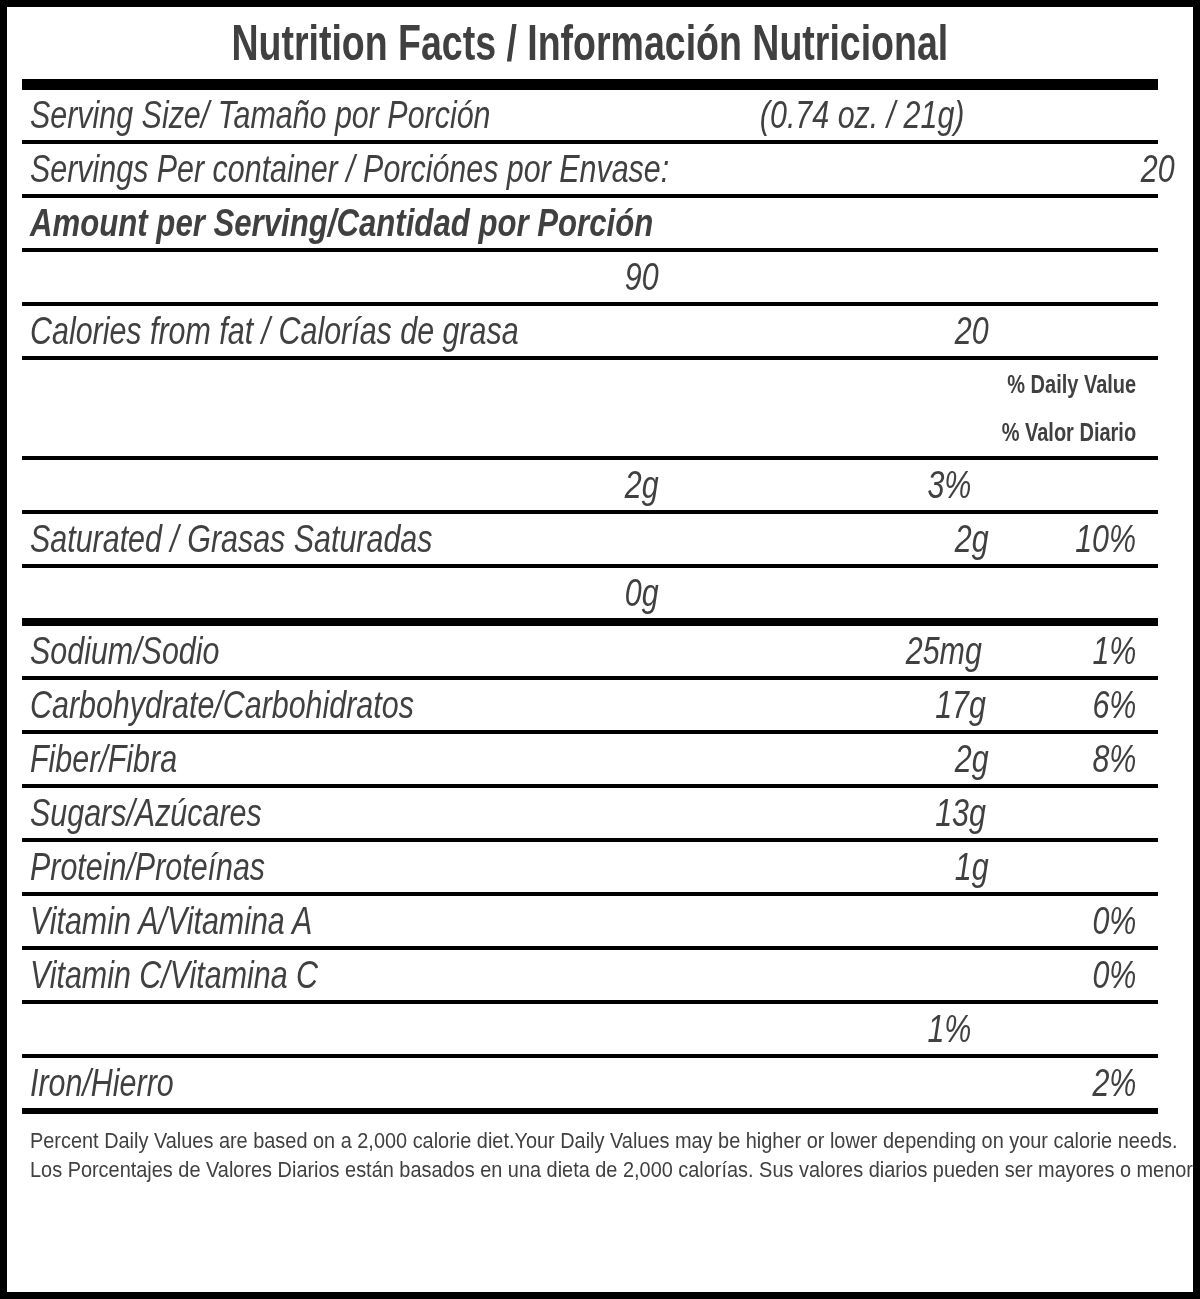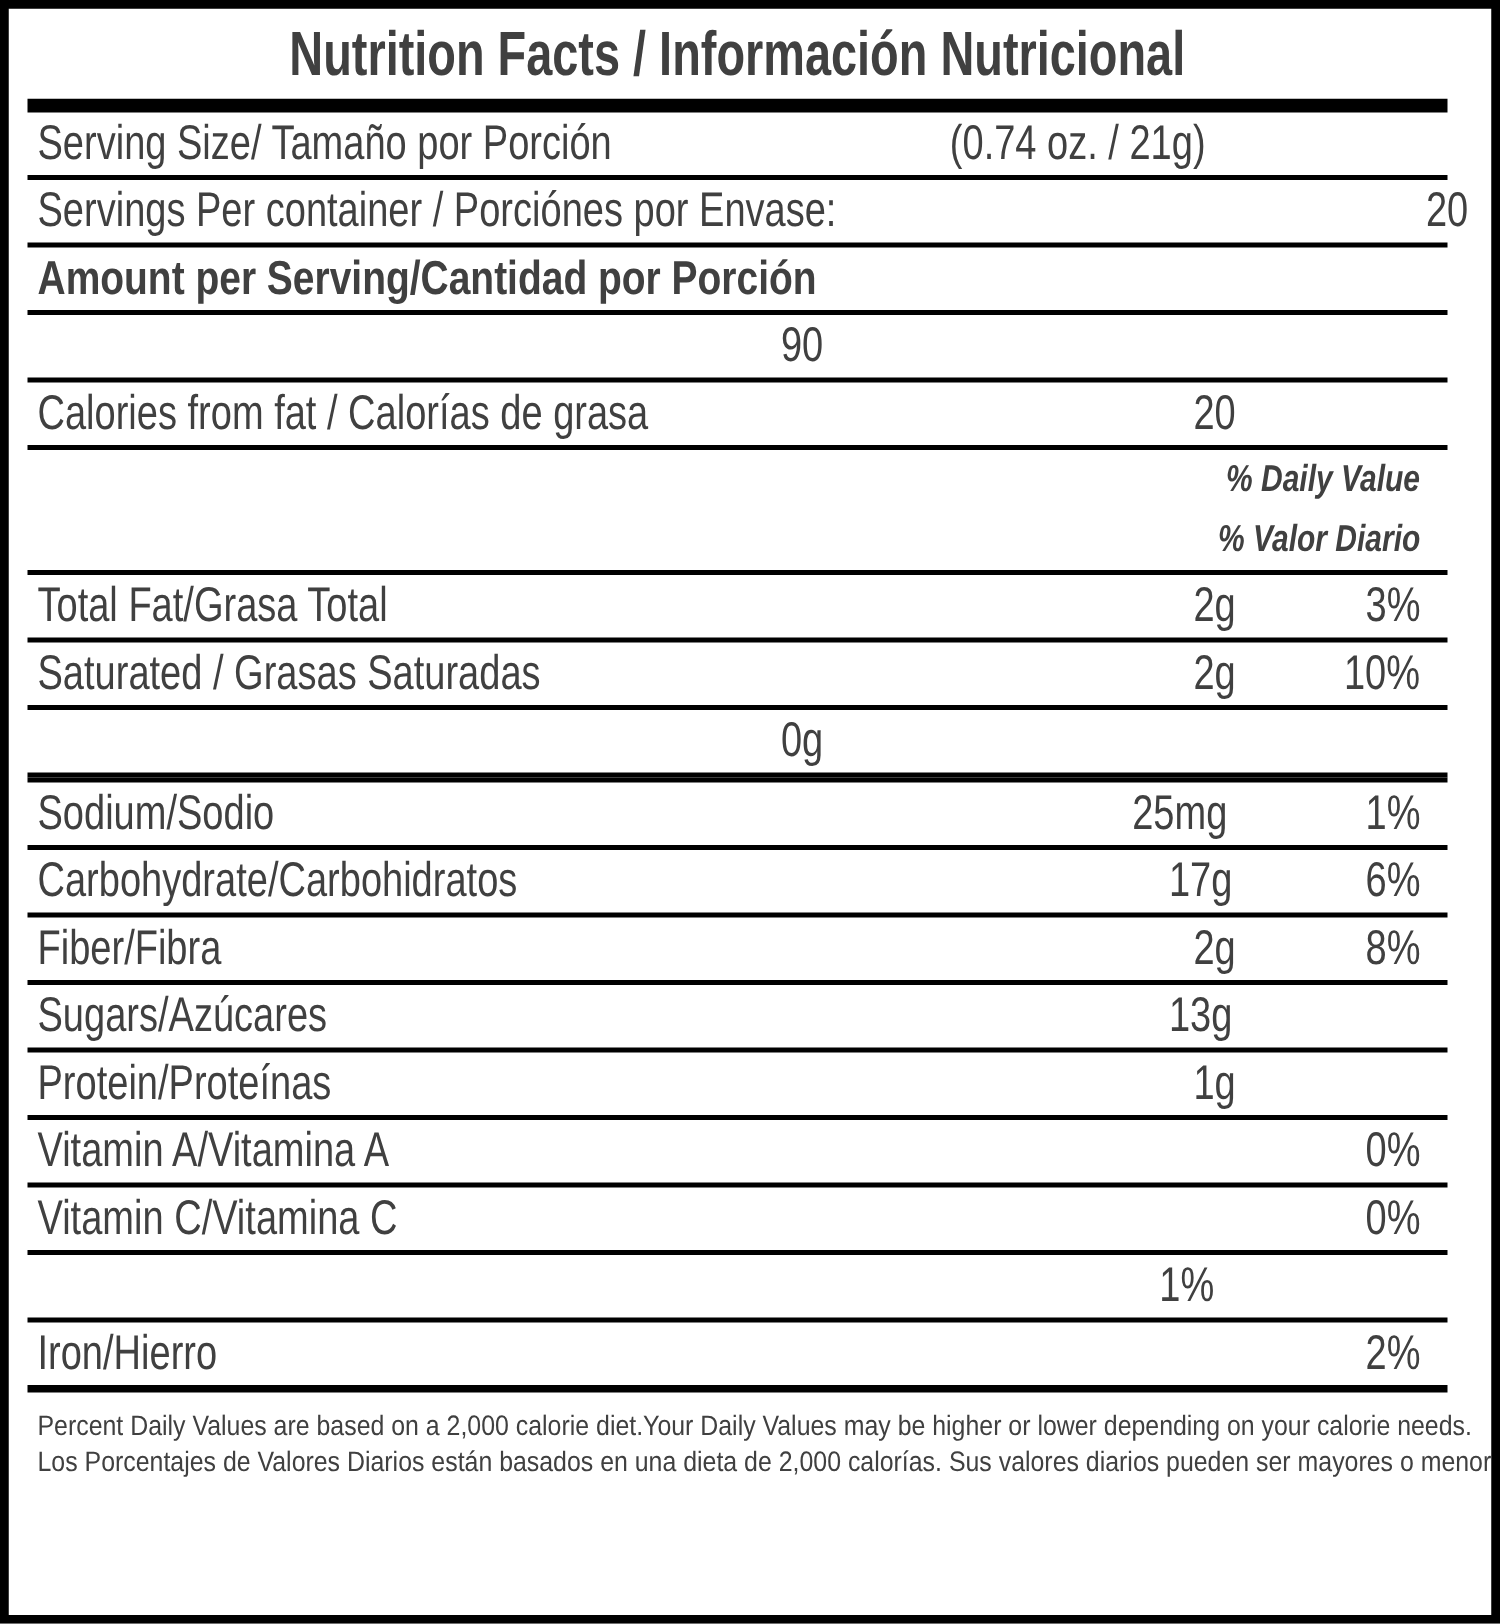--- a/index.html
+++ b/index.html
@@ -37,20 +37,21 @@
   .rule { height: 4px; background: #000; }
   .rule-thick { height: 6px; background: #000; }
 
   
   .row {
     display: grid;
     grid-template-columns: 1fr 330px 165px;
     align-items: center;
     height: 50px;
     font-size: 39px;
+    font-style: italic;
   }
   .c { display: inline-block; white-space: nowrap; }
   .lbl { padding-left: 8px; overflow: visible; }
   .lbl .c { transform: scaleX(0.78); transform-origin: 0 50%; }
   .val { text-align: right; }
   .val .c { transform: scaleX(0.78); transform-origin: 50% 50%; }
   .pct { text-align: right; padding-right: 22px; }
   .pct .c { transform: scaleX(0.78); transform-origin: 100% 50%; }
 
   .row.section .lbl { grid-column: 1 / -1; }
@@ -61,23 +62,22 @@
   }
 
   
   .dv-block { }
   .dv-line {
     height: 48px;
     display: flex;
     align-items: center;
     justify-content: flex-end;
     padding-right: 22px;
-    font-size: 30px;
+    font-size: 25px;
     font-weight: bold;
-    font-style: italic;
   }
   .dv-line .c { transform: scaleX(0.8); transform-origin: 100% 50%; }
 
   
   .footer { padding: 12px 0 0 8px; }
   .footer .c {
     display: block;
     width: 1270px;
     transform: scaleX(0.885);
     transform-origin: 0 0;
@@ -133,21 +133,20 @@
       <div class="dv-line">
         <span class="c">% Daily Value</span>
       </div>
       <div class="dv-line">
         <span class="c">% Valor Diario</span>
       </div>
     </div>
     <div class="rule"></div>
 
     <div class="row">
-      <span class="lbl"><span class="c">Total Fat/Grasa Total</span></span>
       <span class="val"><span class="c">2g</span></span>
       <span class="pct"><span class="c">3%</span></span>
     </div>
     <div class="rule"></div>
 
     <div class="row">
       <span class="lbl"><span class="c">Saturated / Grasas Saturadas</span></span>
       <span class="val"><span class="c">2g</span></span>
       <span class="pct"><span class="c">10%</span></span>
     </div>

